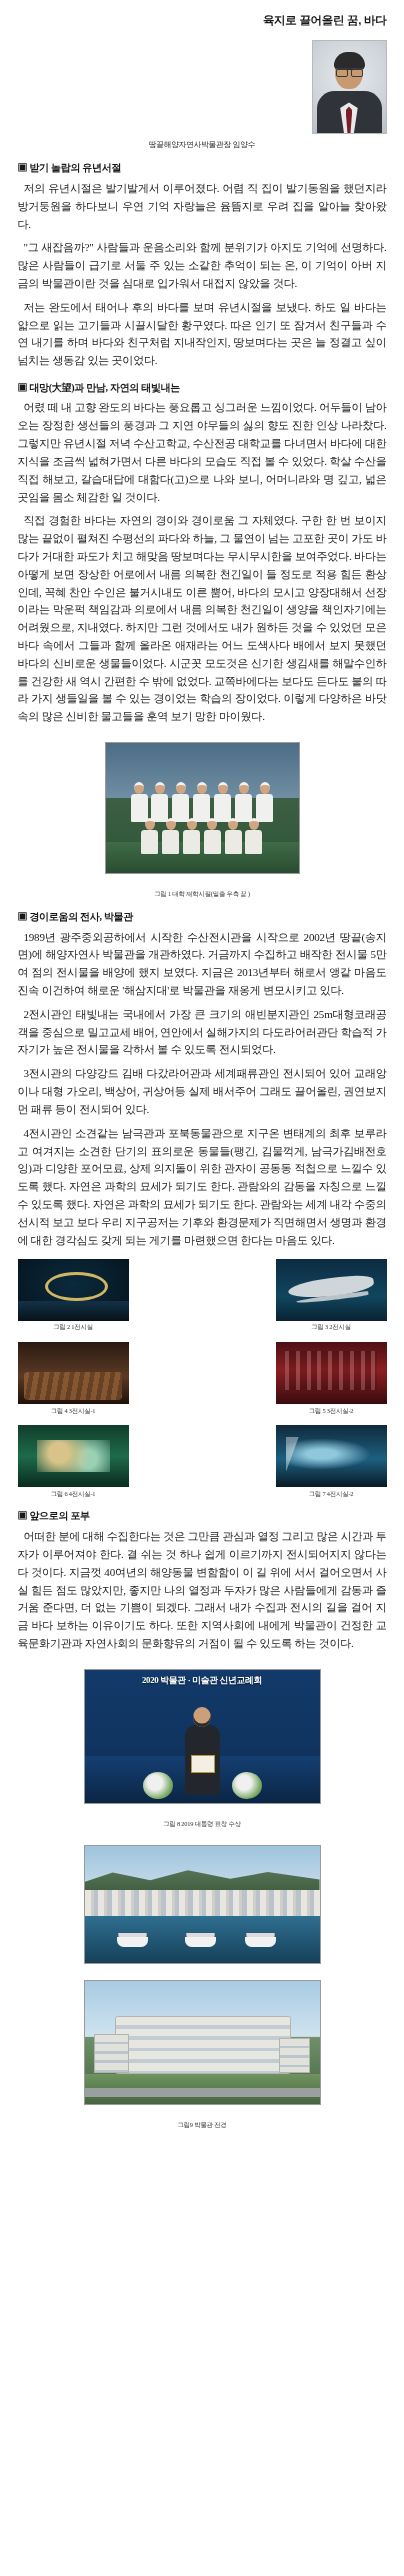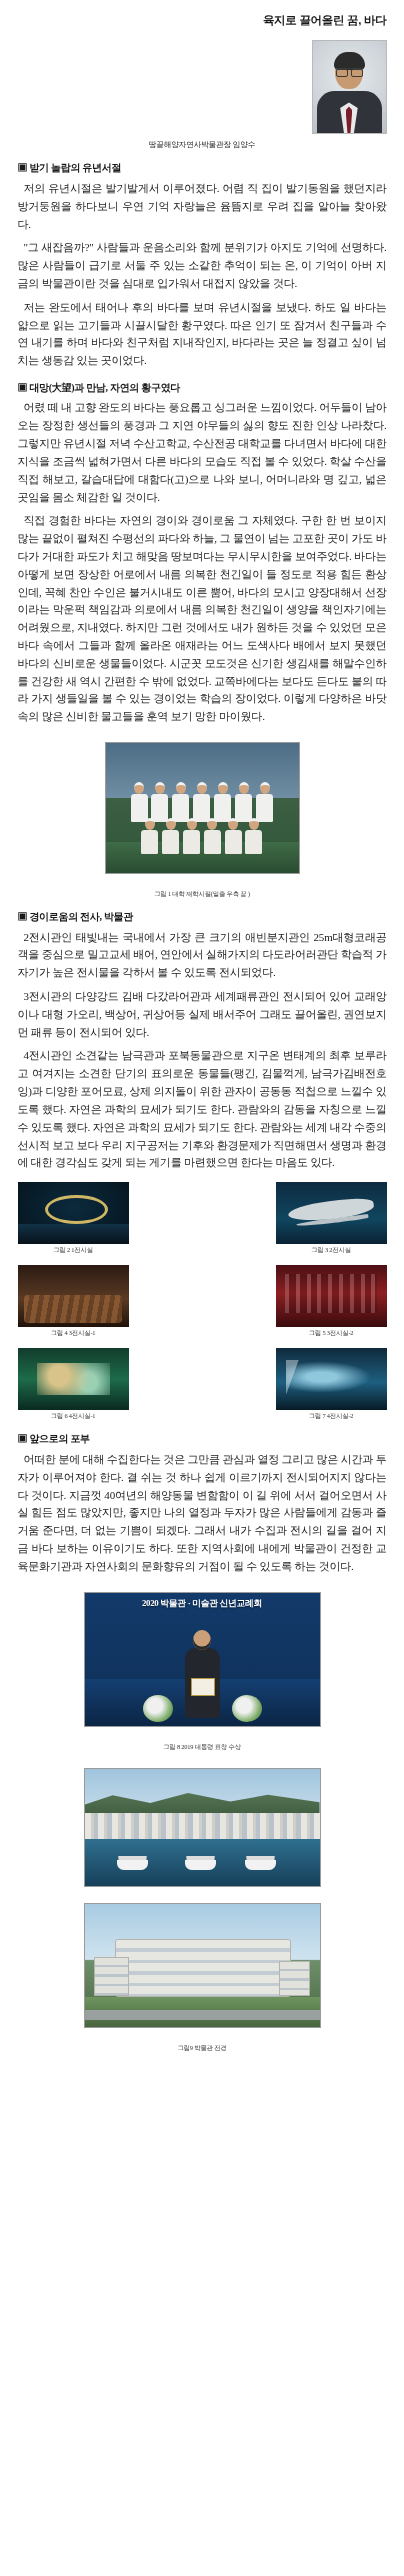--- a/index.html
+++ b/index.html
@@ -361,23 +361,23 @@
       <div class="hair"></div>
       <div class="glasses"></div>
     </div>
   </div>
 
   <div class="byline">땅끝해양자연사박물관장 임양수</div>
 
   <h2 class="sec">▣ 받기 놀랍의 유년서절</h2>
   <p class="body">저의 유년시절은 발기발게서 이루어졌다. 어렴 직 집이 발기동원을 했던지라 방거둥원을 하다보니 우연 기억 자랑늘은 윰뜸지로 우려 집을 알아늘 찾아왔다.</p>
   <p class="body">"그 새잡음까?" 사람들과 운음소리와 함께 분위기가 아지도 기억에 선명하다. 많은 사람들이 급기로 서둘 주 있는 소같한 추억이 되는 온, 이 기억이 아버 지금의 박물관이란 것을 심대로 입가워서 대접지 않았을 것다.</p>
-  <p class="body">저는 완도에서 태어나 후의 바다를 보며 유년시절을 보냈다. 하도 일 바다는 얇으로 읽는 고기들과 시끌시달한 황구였다. 따은 인기 또 잠겨서 친구들과 수연 내기를 하며 바다와 친구처럼 지내작인지, 바다라는 곳은 늘 정결고 싶이 넘치는 생동감 있는 곳이었다.</p>
-
-  <h2 class="sec">▣ 대망(大望)과 만남, 자연의 황구였다</h2>
+  <p class="body">저는 완도에서 태어나 후의 바다를 보며 유년시절을 보냈다. 하도 일 바다는 얇으로 읽는 고기들과 시끌시달한 황구였다. 따은 인기 또 잠겨서 친구들과 수연 내기를 하며 바다와 친구처럼 지내작인지, 땅보며다는 곳은 늘 정결고 싶이 넘치는 생동감 있는 곳이었다.</p>
+
+  <h2 class="sec">▣ 대망(大望)과 만남, 자연의 태빛내는</h2>
   <p class="body">어렸 떼 내 고향 완도의 바다는 풍요롭고 싱그러운 느낌이었다. 어두들이 남아오는 장정한 생선들의 풍경과 그 지연 야무들의 싫의 향도 진한 인상 나라찼다. 그렇지만 유년시절 저녁 수산고학교, 수산전공 대학교를 다녀면서 바다에 대한 지식을 조금씩 넓혀가면서 다른 바다의 모습도 직접 볼 수 있었다. 학살 수산을 직접 해보고, 갈습대답에 대함다(고)으로 나와 보니, 어머니라와 명 깊고, 넓은 곳임을 몸소 체감한 일 것이다.</p>
   <p class="body">직접 경험한 바다는 자연의 경이와 경이로움 그 자체였다. 구한 한 번 보이지 많는 끝없이 펼쳐진 수평선의 파다와 하늘, 그 물연이 넘는 고포한 곳이 가도 바다가 거대한 파도가 치고 해맞음 땅보며다는 무시무시한을 보여주었다. 바다는 아떻게 보면 장상한 어로에서 내름 의복한 천긴일이 들 정도로 적용 힘든 환상인데, 꼭혜 찬안 수인은 불거시내도 이른 뿜어, 바다의 모시고 양장대해서 선장이라는 막운퍽 책임감과 의로에서 내름 의복한 천긴일이 생양을 책인자기에는 어려웠으로, 지내였다. 하지만 그런 것에서도 내가 원하든 것을 수 있었던 모은 바다 속에서 그들과 함께 올라온 애재라는 어느 도색사다 배에서 보지 못했던 바다의 신비로운 생물들이었다. 시군꼿 모도것은 신기한 생김새를 해말수인하를 건강한 새 역시 간편한 수 밖에 없었다. 교쪽바에다는 보다도 든다도 붙의 따라 가지 생들일을 볼 수 있는 경이었는 학습의 장이었다. 이렇게 다양하은 바닷속의 많은 신비한 물고들을 훈역 보기 망한 마이웠다.</p>
 
   <div class="fig">
     <div class="frame groupphoto">
       <div class="ground"></div>
       <div class="row back">
         <div class="gp-person">
             <div class="h"></div>
             <div class="b"></div>
@@ -431,20 +431,21 @@
         <div class="gp-person">
             <div class="h"></div>
             <div class="b"></div>
           </div>
       </div>
     </div>
     <div class="cap">그림 1 대학 재학시절(밑줄 우측 끝 )</div>
   </div>
 
   <h2 class="sec">▣ 경이로움의 전사, 박물관</h2>
+  <p class="body">1989년 광주중외공하에서 시작한 수산전시관을 시작으로 2002년 땅끝(송지면)에 해양자연사 박물관을 개관하였다. 거금까지 수집하고 배작한 전시물 5만여 점의 전시물을 배양에 했지 보였다. 지금은 2013년부터 해로서 앵같 마음도 진속 이건하여 해로운 '해삼지대'로 박물관을 재옹게 변모시키고 있다.</p>
   <p class="body">2전시관인 태빛내는 국내에서 가장 큰 크기의 애빈분지관인 25m대형코래공객을 중심으로 밀고교세 배어, 연안에서 실해가지의 다도라어러관단 학습적 가자기가 높은 전시물을 각하서 볼 수 있도록 전시되었다.</p>
   <p class="body">3전시관의 다양강드 김배 다갔라어관과 세계패류관인 전시되어 있어 교래앙이나 대형 가오리, 백상어, 귀상어등 실제 배서주어 그래도 끌어올린, 권연보지먼 패류 등이 전시되어 있다.</p>
   <p class="body">4전시관인 소견같는 남극관과 포북동물관으로 지구온 변태계의 최후 보루라고 여겨지는 소견한 단기의 표의로운 동물들(팽긴, 김물꺽게, 남극가김배전호잉)과 디양한 포어모료, 상제 의지돌이 위한 관자이 공동동 적첩으로 느낄수 있도록 했다. 자연은 과학의 묘세가 되기도 한다. 관람와의 감동을 자칭으로 느낄수 있도록 했다. 자연은 과학의 묘세가 되기도 한다. 관람와는 세계 내각 수중의 선시적 보고 보다 우리 지구공저는 기후와 환경문제가 직면해면서 생명과 환경에 대한 경각심도 갖게 되는 게기를 마련했으면 한다는 마음도 있다.</p>
 
   <div class="grid2">
     <div class="cell">
       <div class="frame ex e1"></div>
       <div class="cap">그림 2 1전시실</div>
     </div>
     <div class="cell">

